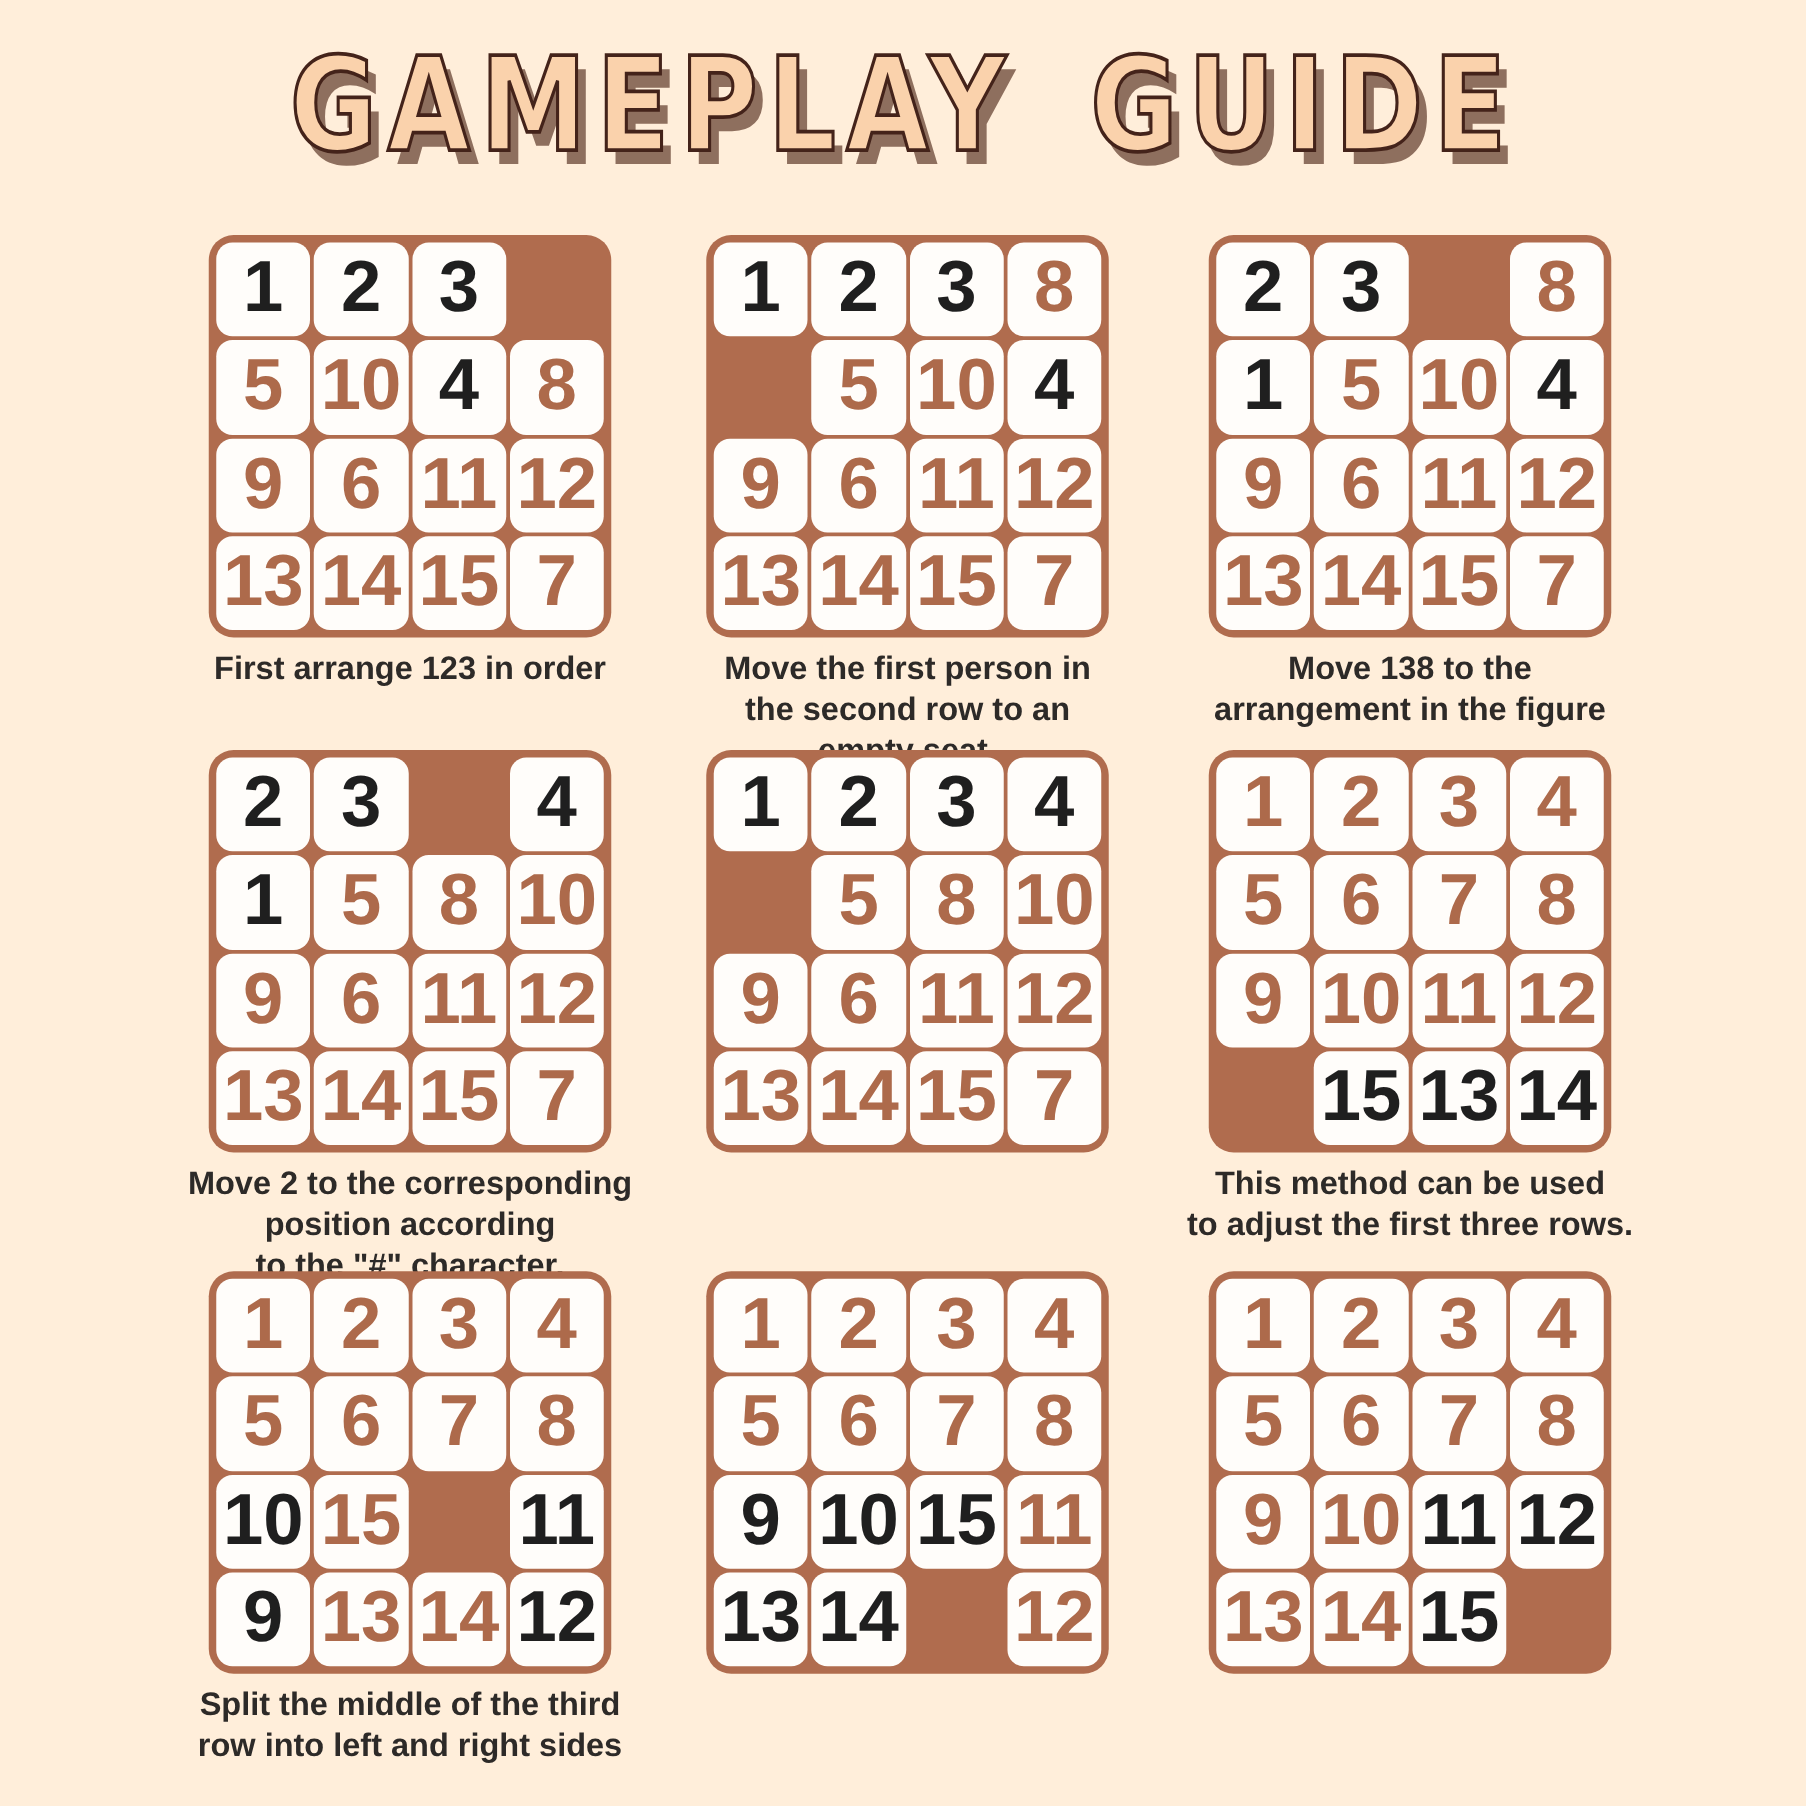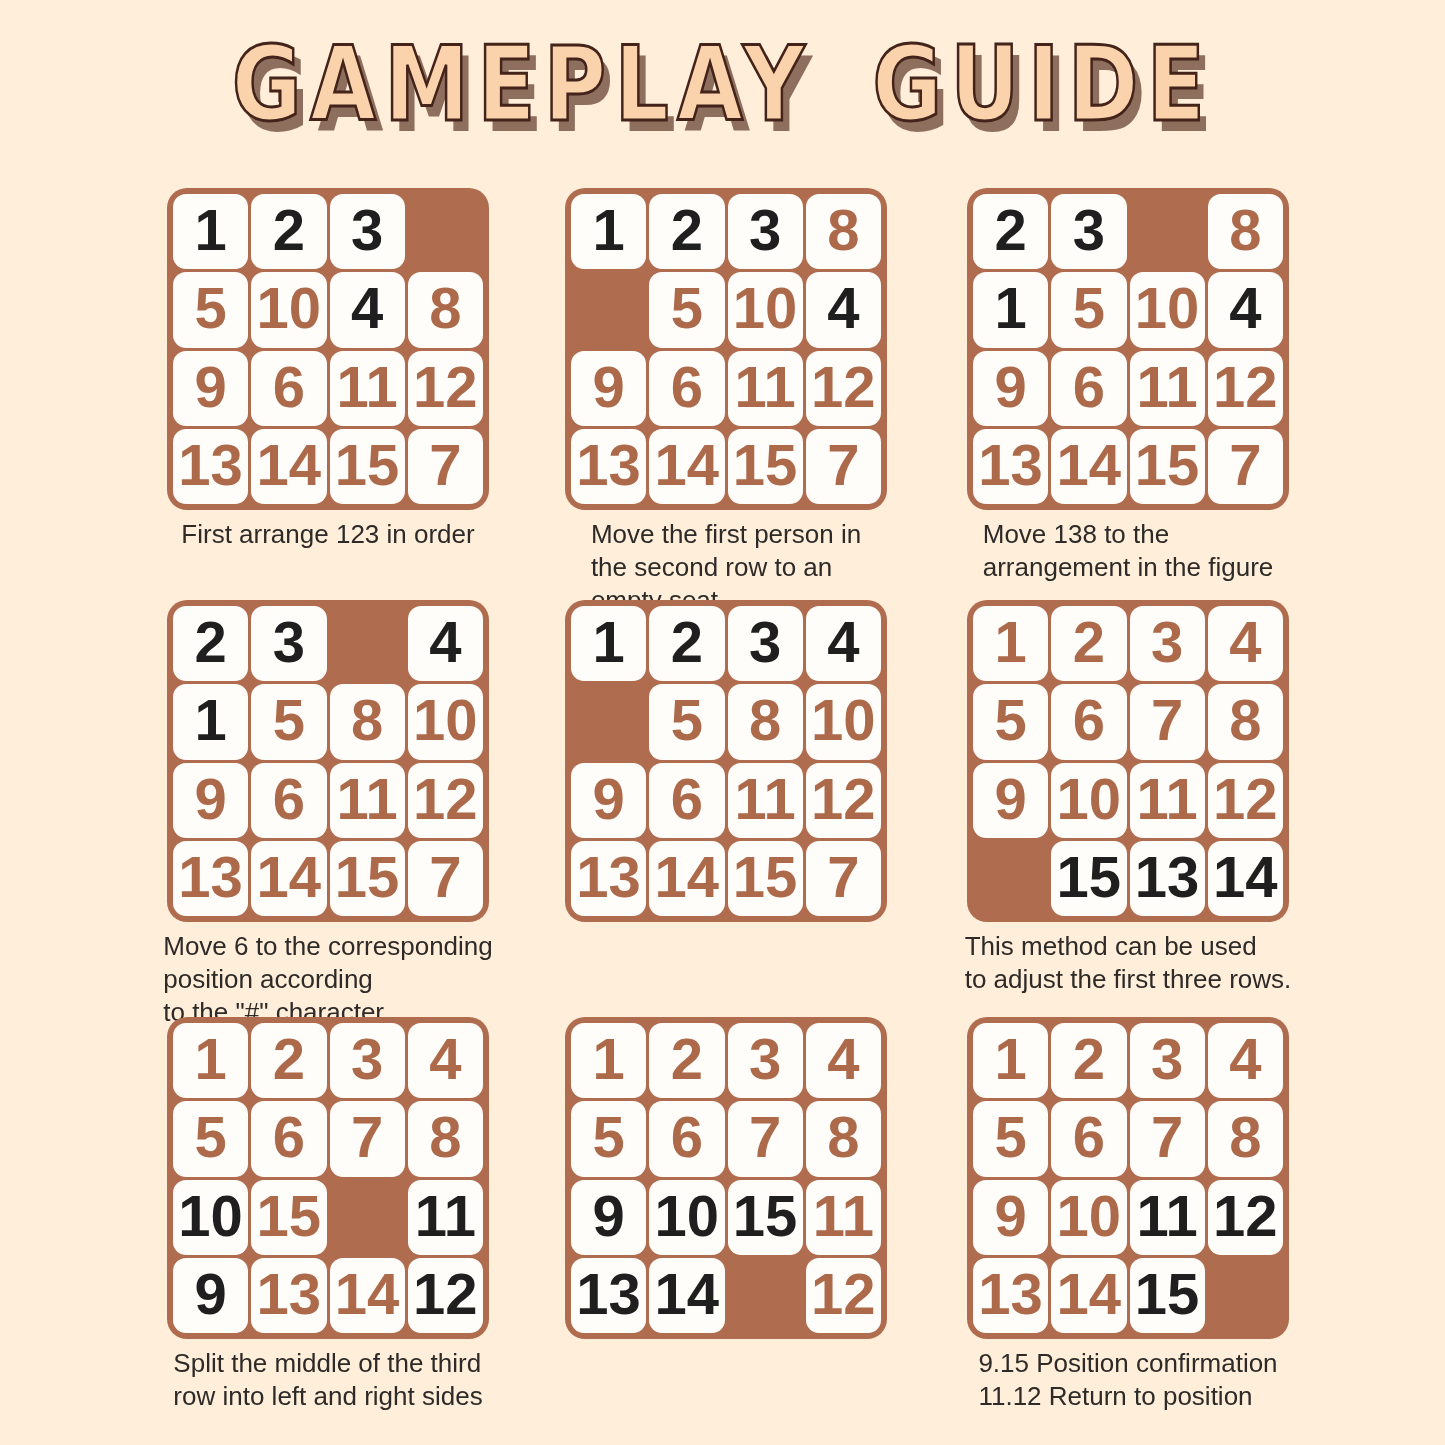--- a/index.html
+++ b/index.html
@@ -76,23 +76,24 @@
   .cell.tile.dark{color:var(--num-dark);}
   .cell.tile.rust{color:var(--num-rust);}
   .cell.empty{background:transparent;}
 
   .caption{
     position:absolute;
     top:330px;
     left:161px;
     transform:translateX(-50%);
     width:max-content;
+    text-align:center;
     white-space:pre;
     color:var(--caption);
-    font-weight:normal;
+    font-weight:bold;
     font-size:26px;
     line-height:33px;
   }
 </style>
 </head>
 <body>
 
 <div id="page">
 
   <h1 id="title">GAMEPLAY GUIDE</h1>
@@ -178,21 +179,21 @@
         <div class="cell tile rust">10</div>
         <div class="cell tile rust">9</div>
         <div class="cell tile rust">6</div>
         <div class="cell tile rust">11</div>
         <div class="cell tile rust">12</div>
         <div class="cell tile rust">13</div>
         <div class="cell tile rust">14</div>
         <div class="cell tile rust">15</div>
         <div class="cell tile rust">7</div>
       </div>
-    <p class="caption">Move 6 to the corresponding
+    <p class="caption">Move 2 to the corresponding
 position according
 to the "#" character.</p>
   </section>
 
   <section class="panel p5">
     <div class="board">
         <div class="cell tile dark">1</div>
         <div class="cell tile dark">2</div>
         <div class="cell tile dark">3</div>
         <div class="cell tile dark">4</div>
@@ -290,17 +291,15 @@
         <div class="cell tile rust">8</div>
         <div class="cell tile rust">9</div>
         <div class="cell tile rust">10</div>
         <div class="cell tile dark">11</div>
         <div class="cell tile dark">12</div>
         <div class="cell tile rust">13</div>
         <div class="cell tile rust">14</div>
         <div class="cell tile dark">15</div>
         <div class="cell empty"></div>
       </div>
-    <p class="caption">9.15 Position confirmation
-11.12 Return to position</p>
   </section>
 
 </div>
 
 </body></html>

